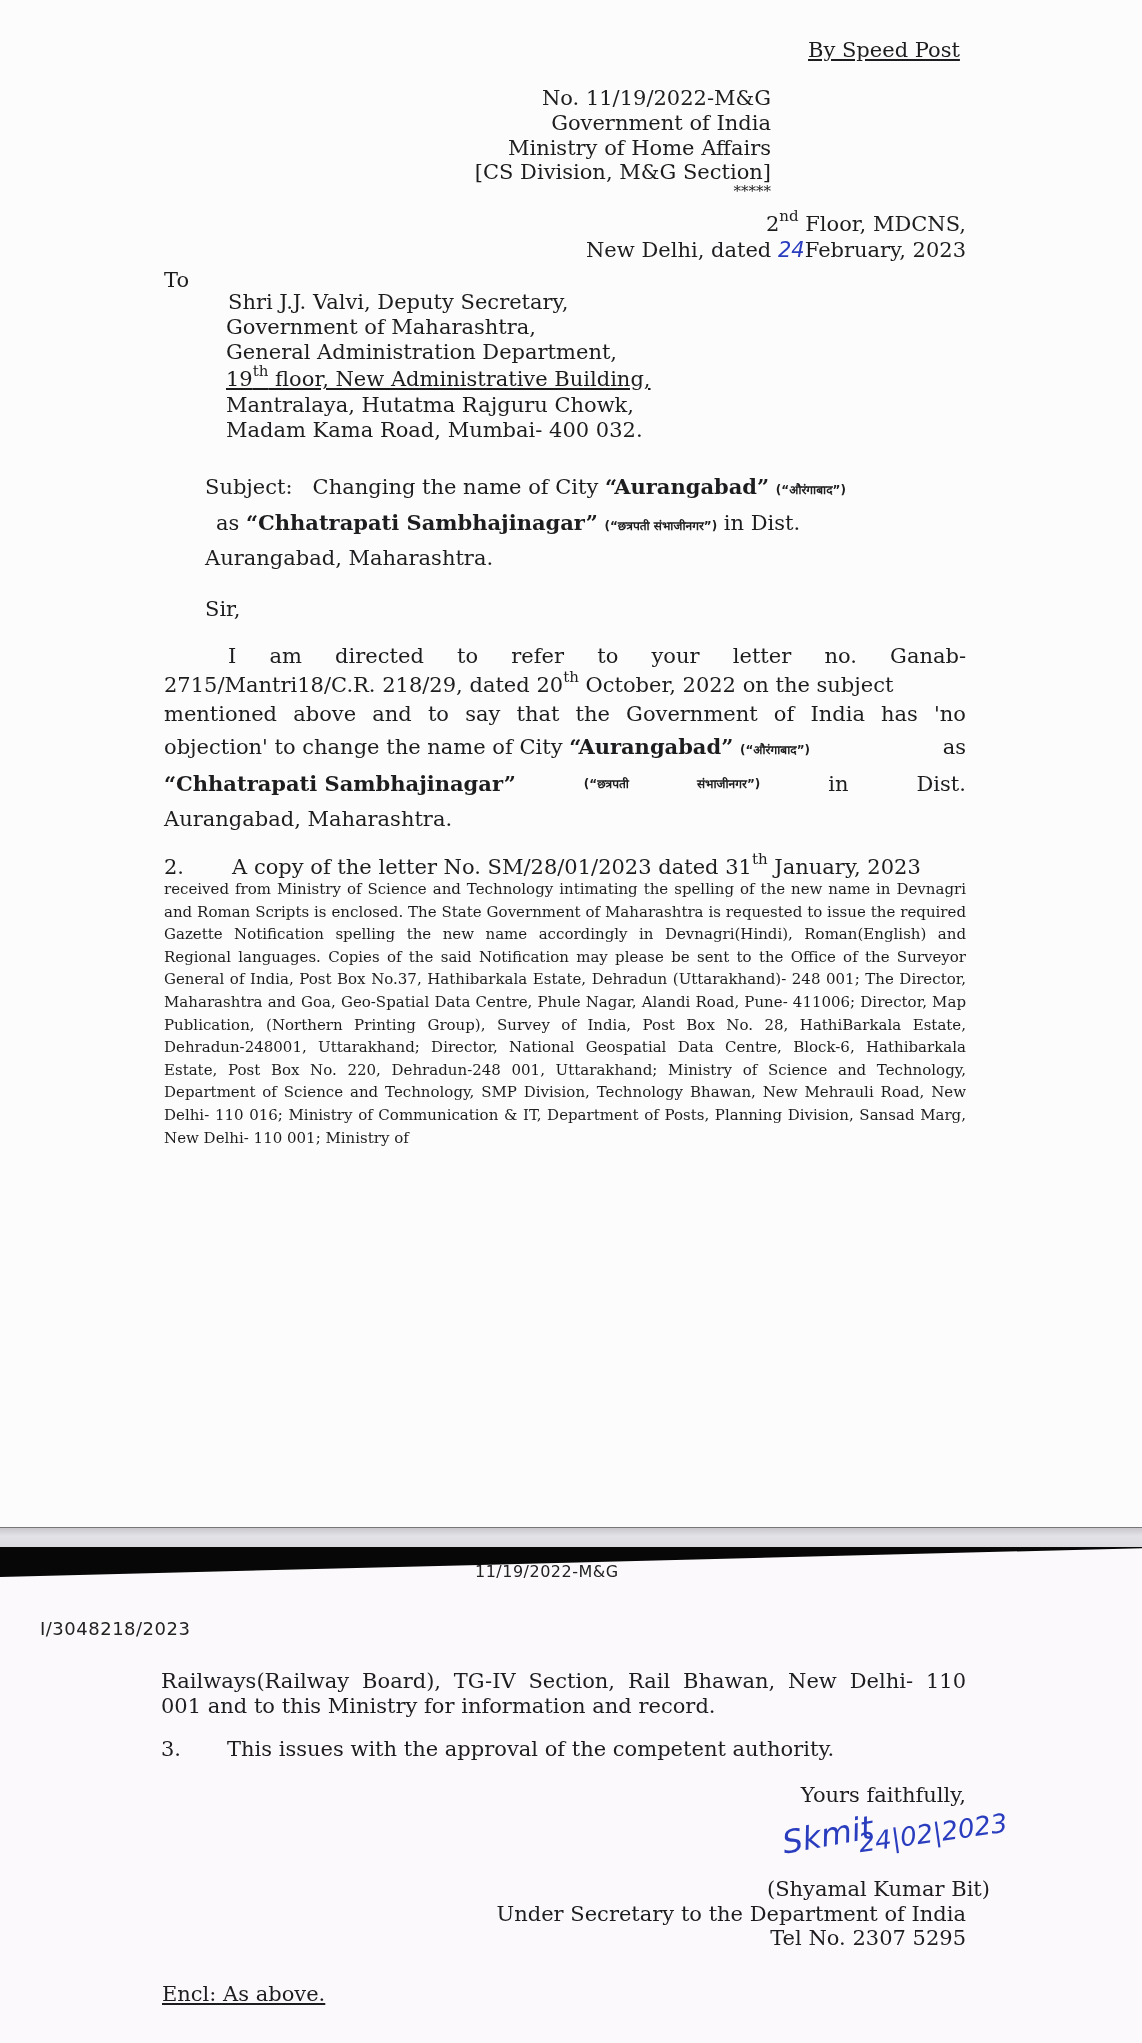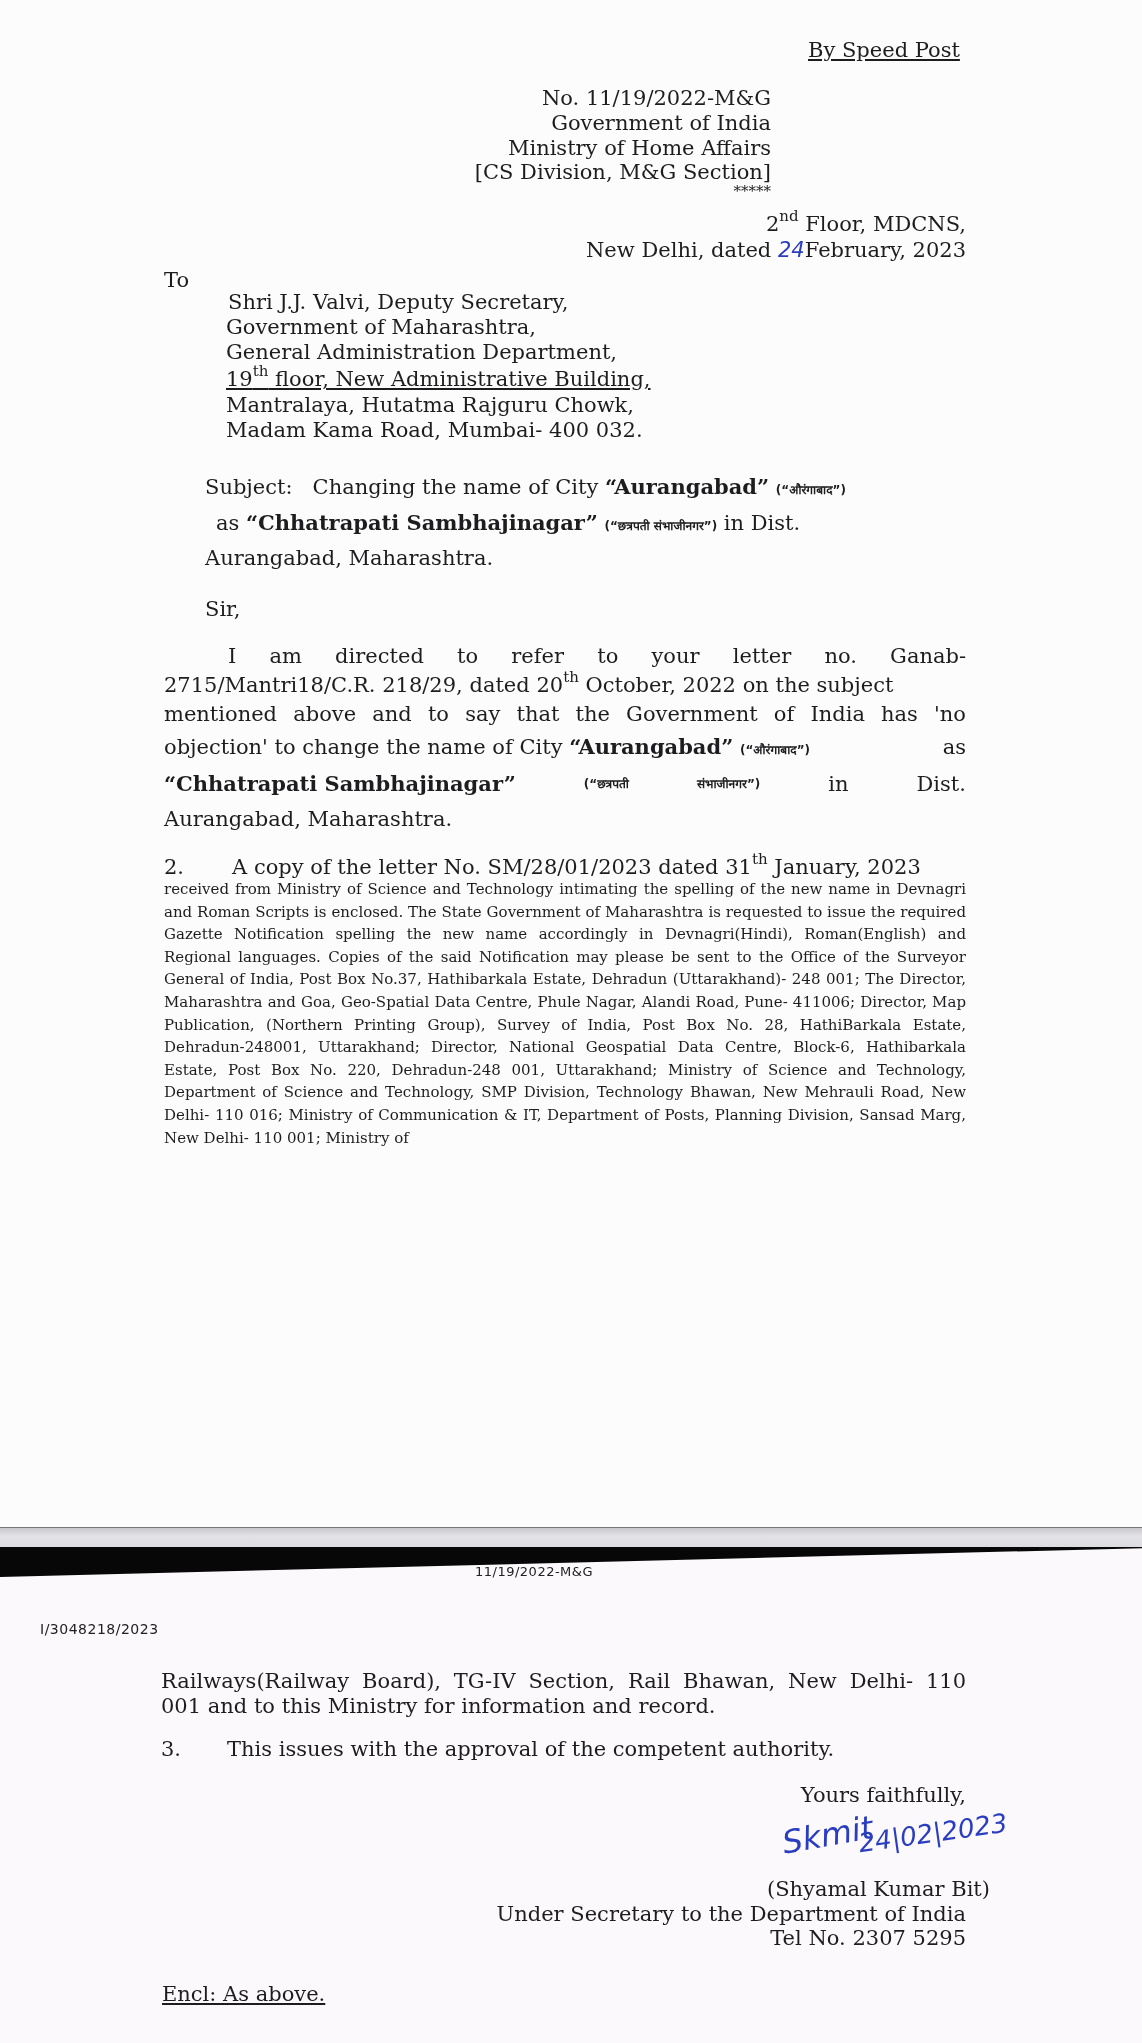--- a/index.html
+++ b/index.html
@@ -29,21 +29,21 @@
   }
   .t { position: absolute; font-size: 21px; line-height: 24px; white-space: nowrap; }
   .center { text-align: right; }
   .right { text-align: right; }
   .just { text-align: justify; text-align-last: justify; white-space: normal; }
   .u { text-decoration: underline; }
   b { font-weight: bold; }
   .hi { font-family: "DejaVu Sans", sans-serif; font-weight: bold; font-size: 12px; }
   sup { font-size: 15px; line-height: 0; position: relative; top: -2px; }
   .hand { color: #2a3dbf; font-family: "DejaVu Sans", sans-serif; font-style: italic; }
-  .mono { font-family: "DejaVu Sans", sans-serif; font-size: 13px; color: #222; letter-spacing: 0.5px; }
+  .mono { font-family: "DejaVu Sans", sans-serif; font-size: 16px; color: #222; letter-spacing: 0.5px; }
   .para { position: absolute; left: 164px; width: 802px; font-size: 15px; line-height: 22.6px; text-align: justify; }
 </style>
 </head>
 <body>
 
 <div class="page1"></div>
 <div class="gap"></div>
 <div class="page2"></div>
 <div class="blackband"></div>
 
@@ -82,21 +82,21 @@
     <span class="hi">संभाजीनगर”)</span>
     <span>in</span>
     <span>Dist.</span>
   </div>
 <div class="t" style="left:164px; top:807px;">Aurangabad, Maharashtra.</div>
 
 <div class="t" style="left:164px; top:855px; width:802px;"><span>2.</span><span style="display:inline-block; width:48px;"></span><span>A copy of the letter No. SM/28/01/2023 dated 31</span><sup>th</sup><span> January, 2023</span></div>
 <div class="para" style="top:878px;">received from Ministry of Science and Technology intimating the spelling of the new name in Devnagri and Roman Scripts is enclosed. The State Government of Maharashtra is requested to issue the required Gazette Notification spelling the new name accordingly in Devnagri(Hindi), Roman(English) and Regional languages.  Copies of the said Notification may please be sent to the Office of the Surveyor General of India, Post Box No.37, Hathibarkala Estate, Dehradun (Uttarakhand)- 248 001;  The Director, Maharashtra and Goa, Geo-Spatial Data Centre, Phule Nagar, Alandi Road, Pune- 411006; Director, Map Publication, (Northern Printing Group), Survey of India, Post Box No. 28, HathiBarkala Estate, Dehradun-248001, Uttarakhand; Director, National Geospatial Data Centre, Block-6, Hathibarkala Estate, Post Box No. 220, Dehradun-248 001, Uttarakhand; Ministry of Science and Technology, Department of Science and Technology, SMP Division, Technology Bhawan, New Mehrauli Road, New Delhi- 110 016; Ministry of Communication &amp; IT, Department of Posts, Planning Division, Sansad Marg, New Delhi- 110 001; Ministry of</div>
 
 <div class="t mono" style="left:475px; top:1560px;">11/19/2022-M&amp;G</div>
-<div class="t mono" style="left:40px; top:1617px; font-size:14px;">I/3048218/2023</div>
+<div class="t mono" style="left:40px; top:1617px; font-size:18px;">I/3048218/2023</div>
 
 <div class="t just" style="left:161px; top:1669px; width:805px;">Railways(Railway Board), TG-IV Section, Rail Bhawan, New Delhi- 110</div>
 <div class="t" style="left:161px; top:1694px;">001 and to this Ministry for information and record.</div>
 
 <div class="t" style="left:161px; top:1737px;"><span>3.</span><span style="display:inline-block; width:46px;"></span><span>This issues with the approval of the competent authority.</span></div>
 
 <div class="t right" style="left:566px; top:1783px; width:400px;">Yours faithfully,</div>
 
 <div class="t hand" style="left:782px; top:1818px; font-size:32px; line-height:34px; transform:rotate(-10deg);">Skmit</div>
 <div class="t hand" style="left:858px; top:1818px; font-size:26px; line-height:30px; transform:rotate(-8deg);">24|02|2023</div>

